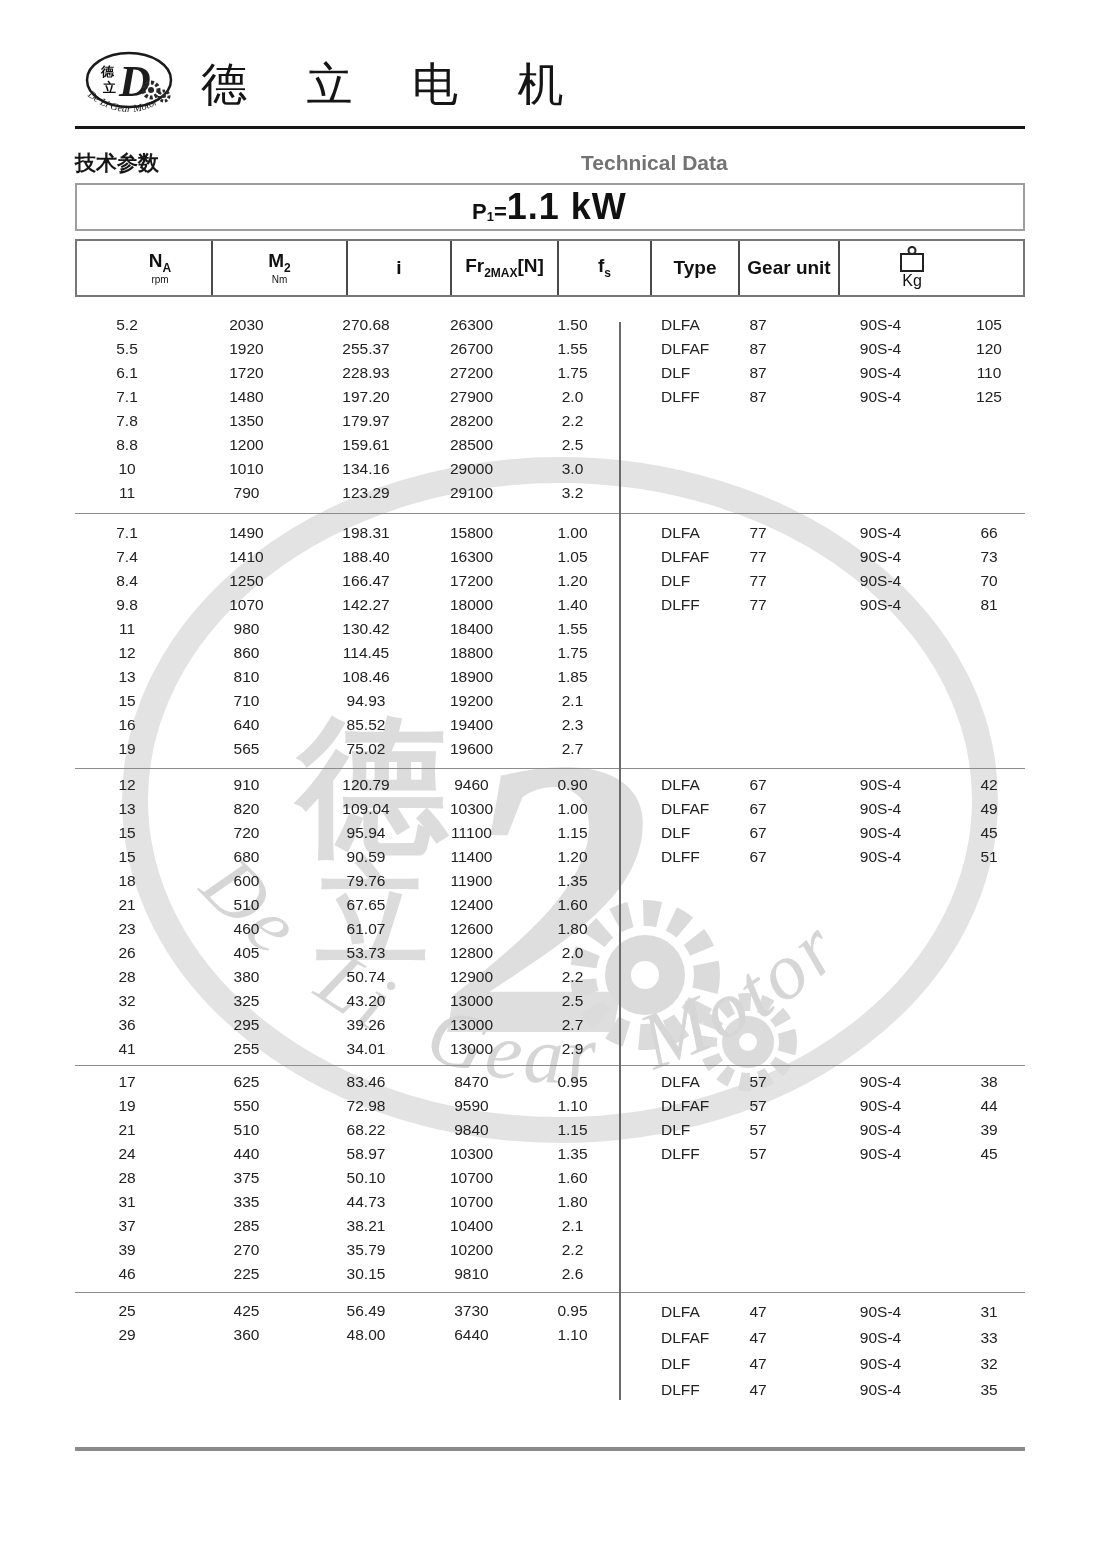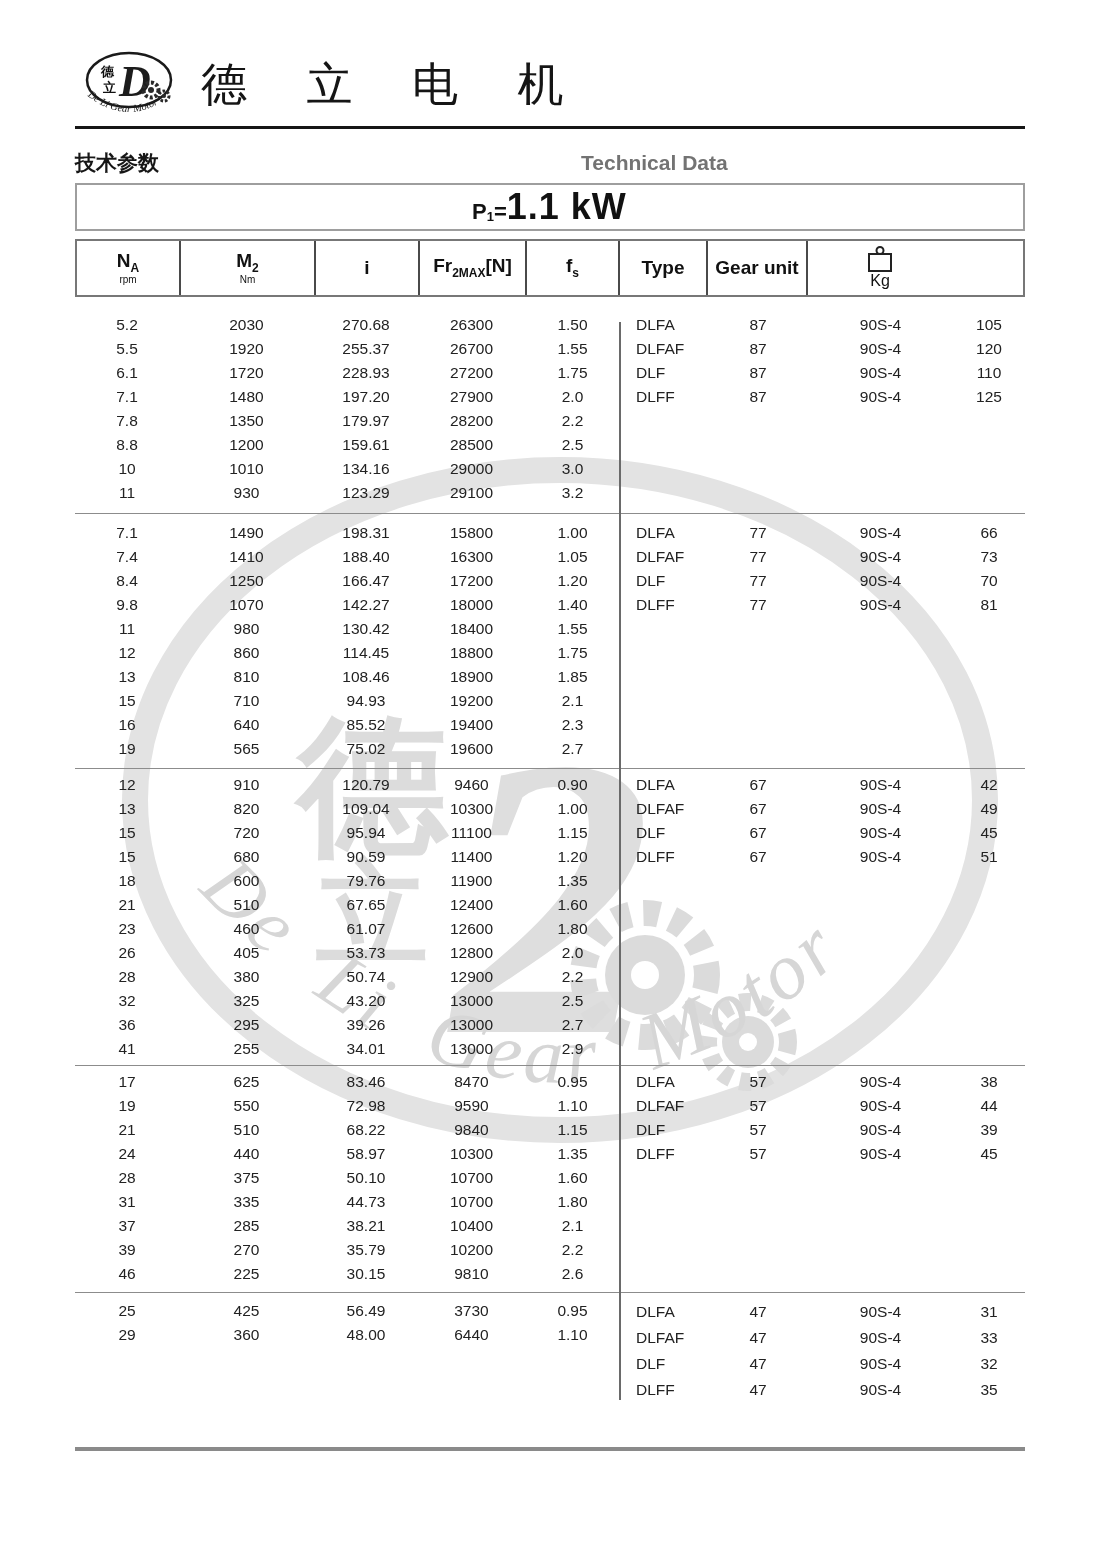--- a/index.html
+++ b/index.html
@@ -32,20 +32,21 @@
   .power-prefix{font-size:22px;font-weight:bold;}
   .power-sub{font-size:13px;font-weight:bold;position:relative;top:2px;}
   .power-eq{font-size:22px;font-weight:bold;}
   .power-value{font-size:36px;font-weight:bold;letter-spacing:1px;line-height:1;}
 
   
   .thead{
     margin-top:8px;height:58px;border:2px solid #777;box-sizing:border-box;
     display:grid;grid-template-columns:104px 135px 104px 107px 93px 88px 100px 144px 1fr;
     background:#fff;
+    padding-left:32px;
   }
   .hcell{
     border-right:2px solid #4a4a4a;box-sizing:border-box;
     display:flex;flex-direction:column;align-items:center;justify-content:center;
     color:#111;line-height:1.05;
   }
   .hcell:last-child{border-right:none;}
   .hmain{font-size:19px;font-weight:bold;}
   .hmain sub{font-size:12px;}
   .hsub{font-size:10px;font-weight:normal;margin-top:1px;}
@@ -65,21 +66,21 @@
   .sec:nth-child(4){padding:4px 0;}
   .sec:nth-child(5){padding:4px 0 6px;}
   .sec:nth-child(6){padding:6px 0 0;height:140px;align-items:flex-start;border-bottom:none;}
   .sec-left{width:545px;flex:0 0 auto;}
   .sec-right{width:405px;flex:0 0 auto;}
   .row{display:grid;grid-template-columns:104px 135px 104px 107px 95px;height:24px;align-items:center;}
   .row > div{text-align:center;font-size:15.5px;color:#222;}
   .trow{display:grid;grid-template-columns:88px 100px 145px 72px;height:24px;align-items:center;}
   .sec:nth-child(6) .trow{height:26px;}
   .trow > div{text-align:center;font-size:15.5px;color:#222;}
-  .trow .t-type{text-align:left;padding-left:16px;}
+  .trow .t-type{text-align:left;padding-left:41px;}
 
   .footer-rule{height:3.5px;background:#8a8a8a;margin-top:8px;}
   .page-number{text-align:center;font-size:17px;color:#2c2c2c;margin-top:16px;}
 
   
   .watermark{position:absolute;left:0;top:0;z-index:1;pointer-events:none;}
 </style>
 </head>
 <body>
 
@@ -219,21 +220,21 @@
             </div>
             <div class="row">
               <div>10</div>
               <div>1010</div>
               <div>134.16</div>
               <div>29000</div>
               <div>3.0</div>
             </div>
             <div class="row">
               <div>11</div>
-              <div>930</div>
+              <div>790</div>
               <div>123.29</div>
               <div>29100</div>
               <div>3.2</div>
             </div>
           </div>
           <div class="sec-right">
             <div class="trow">
               <div class="t-type">DLFA</div>
               <div>87</div>
               <div>90S-4</div>

